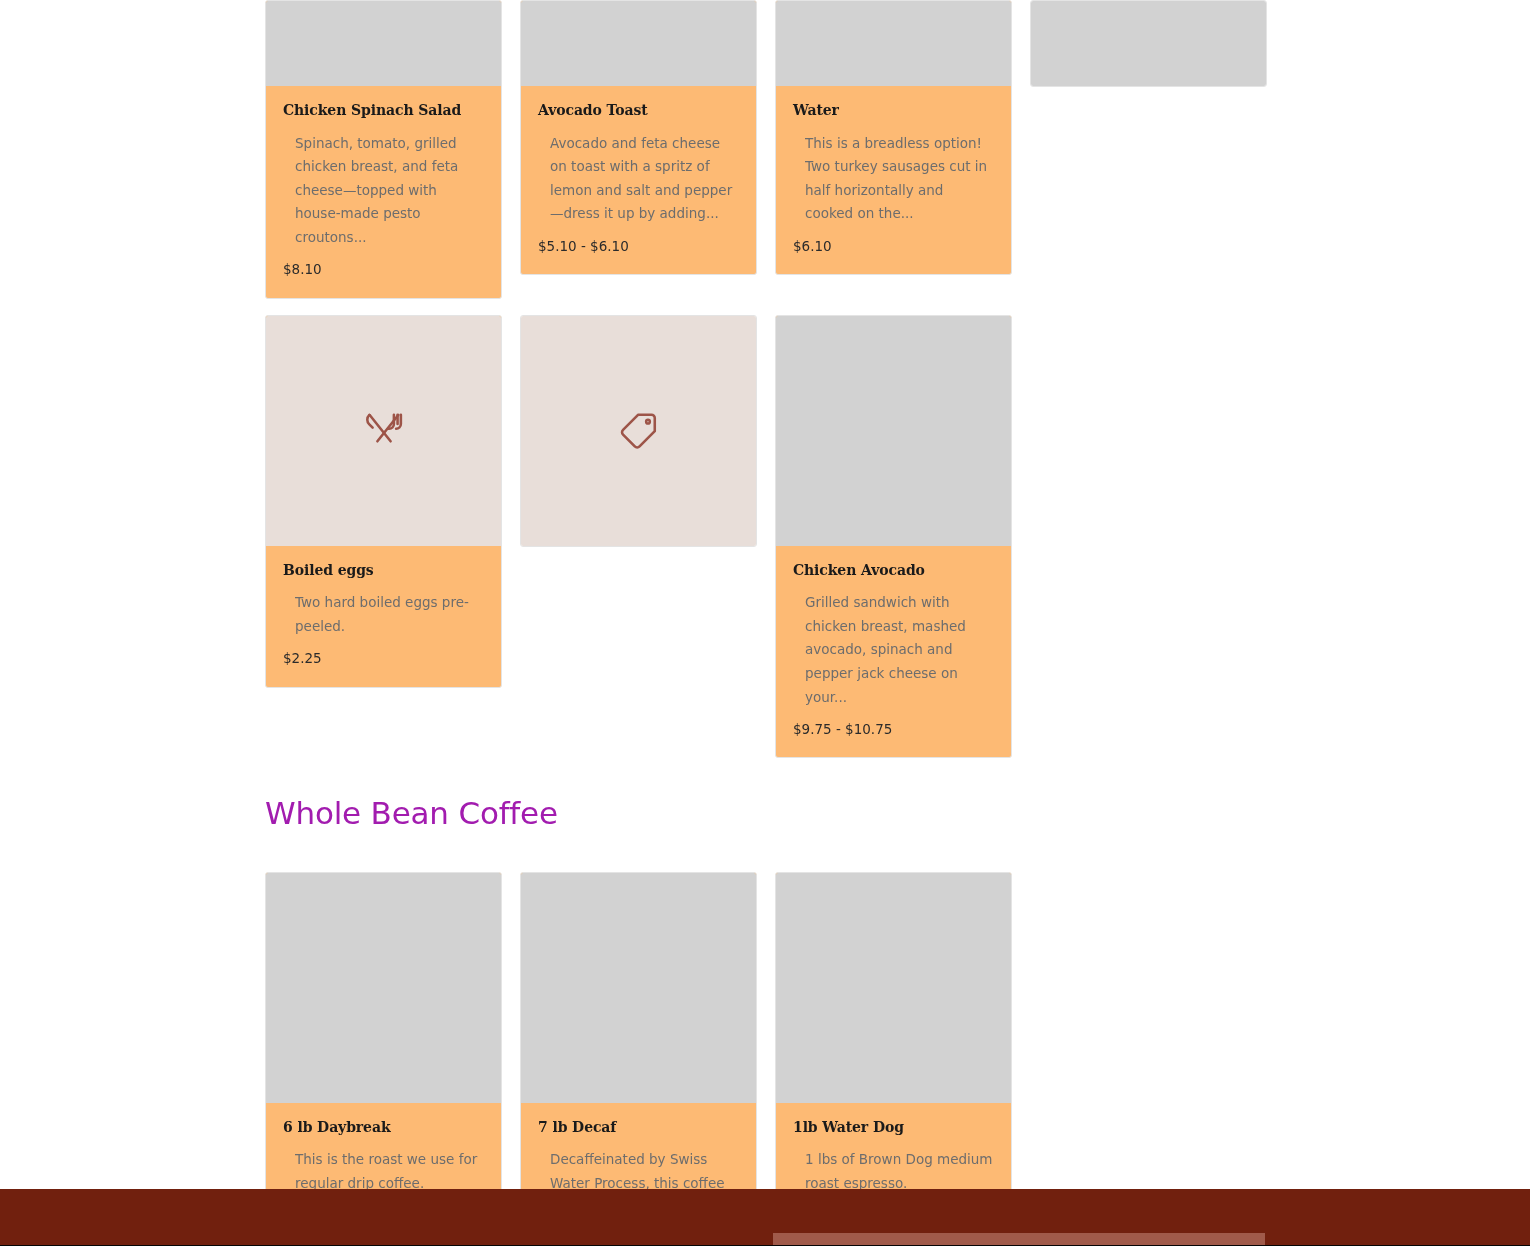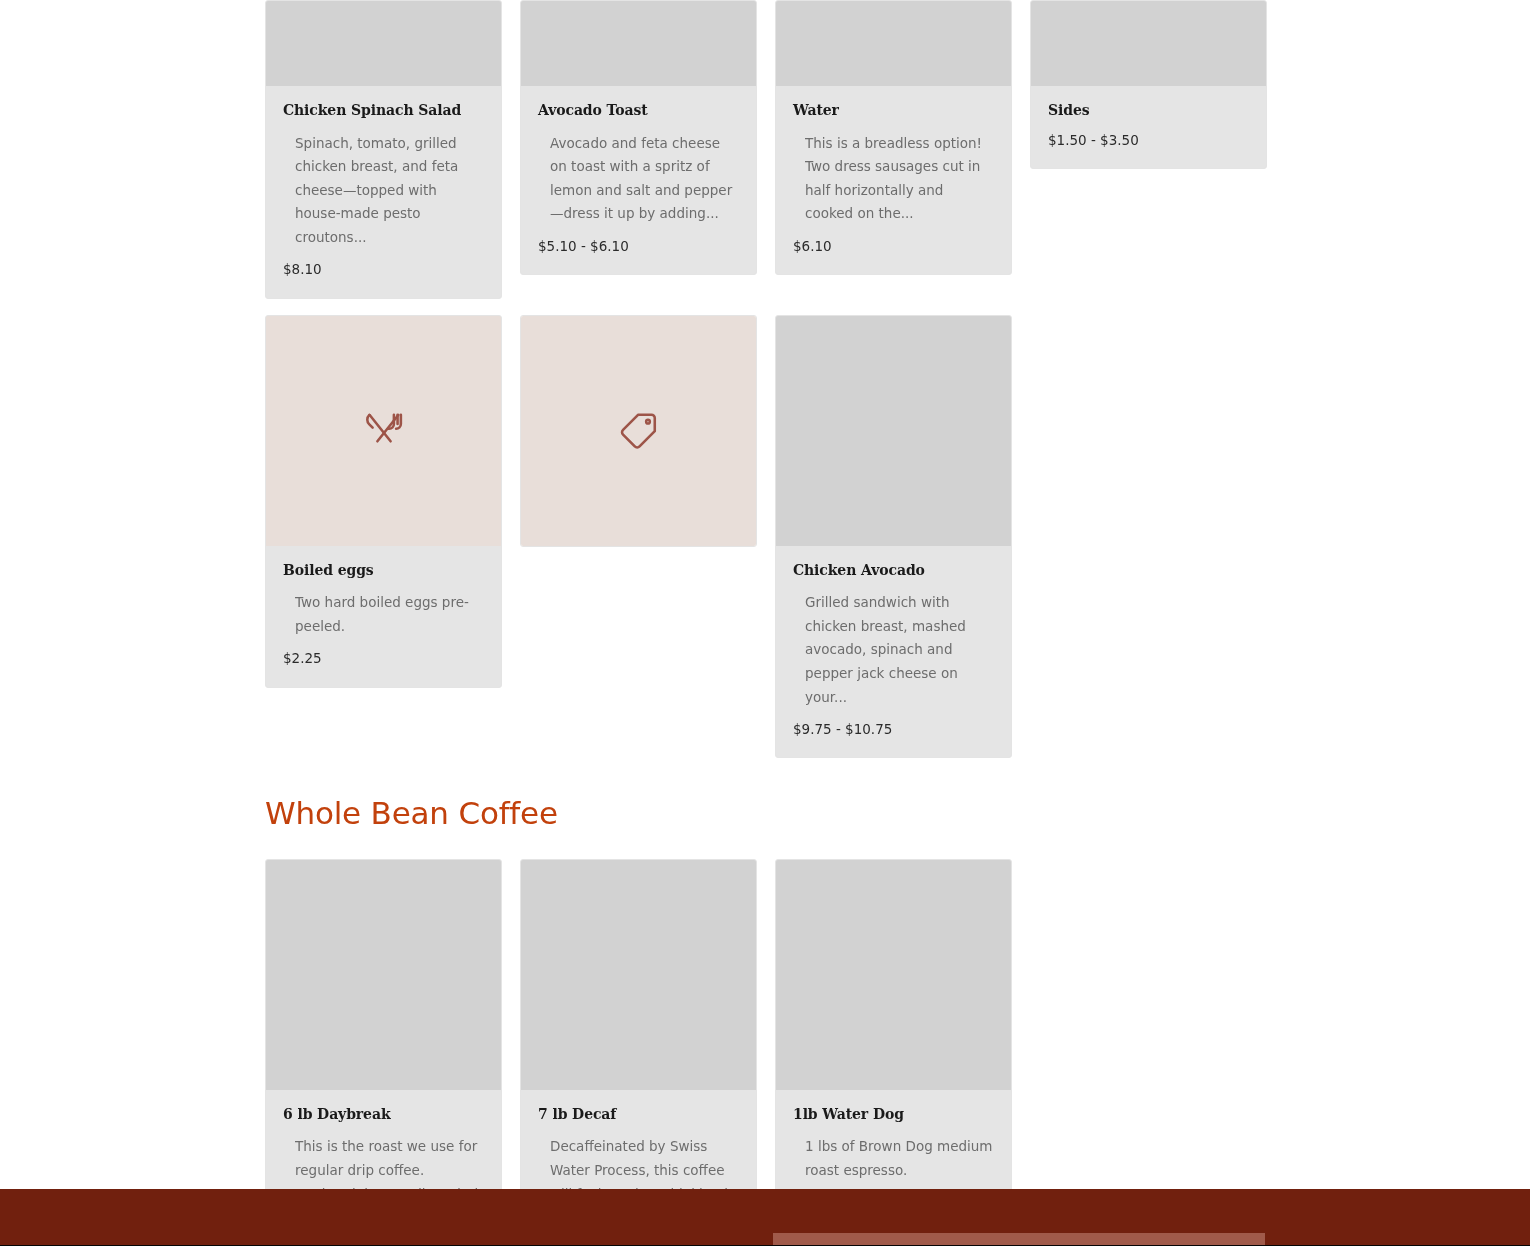--- a/index.html
+++ b/index.html
@@ -29,21 +29,21 @@
   
   .grid {
     display: flex;
     flex-wrap: wrap;
     gap: 16px 18px;
     align-items: flex-start;
   }
 
   .card {
     width: 237px;
-    background: #e5e5e5;
+    background: #fdba74;
     border: 1px solid #e4e4e4;
     border-radius: 3px;
     overflow: hidden;
     display: flex;
     flex-direction: column;
   }
 
   .card-media {
     width: 100%;
     height: 230px;
@@ -97,24 +97,24 @@
     line-height: 1.2;
     color: #2b2b2b;
   }
 
   
   .row-gap { height: 16px; }
 
   
   .section-heading {
     margin-top: 38px;
-    margin-bottom: 27px;
+    margin-bottom: 40px;
     font-size: 31px;
     font-weight: 400;
-    color: #c2410c;
+    color: #a21caf;
     line-height: 1.15;
     letter-spacing: -0.2px;
   }
 
   
   .footer {
     position: absolute;
     left: 0;
     bottom: 0;
     width: 1530px;
@@ -161,30 +161,26 @@
           <div class="card-body">
             <div class="card-title">Avocado Toast</div>
             <div class="card-desc">Avocado and feta cheese on toast with a spritz of lemon and salt and pepper—dress it up by adding...</div>
             <div class="card-price">$5.10 - $6.10</div>
           </div>
         </div>
         <div class="card">
           <div class="card-media short"></div>
           <div class="card-body">
             <div class="card-title">Water</div>
-            <div class="card-desc">This is a breadless option! Two dress sausages cut in half horizontally and cooked on the...</div>
+            <div class="card-desc">This is a breadless option! Two turkey sausages cut in half horizontally and cooked on the...</div>
             <div class="card-price">$6.10</div>
           </div>
         </div>
         <div class="card">
           <div class="card-media short"></div>
-          <div class="card-body">
-            <div class="card-title">Sides</div>
-            <div class="card-price">$1.50 - $3.50</div>
-          </div>
         </div>
       </div>
 
     <div class="row-gap"></div>
 
     <div class="grid" id="grid-row-2">
         <div class="card">
           <div class="card-media placeholder">
             <svg viewBox="0 0 24 24" fill="none" stroke="#9d5448" stroke-width="1.4" stroke-linecap="round" stroke-linejoin="round">
               <path d="M4.2 3.3 L15.6 17.6"></path>

